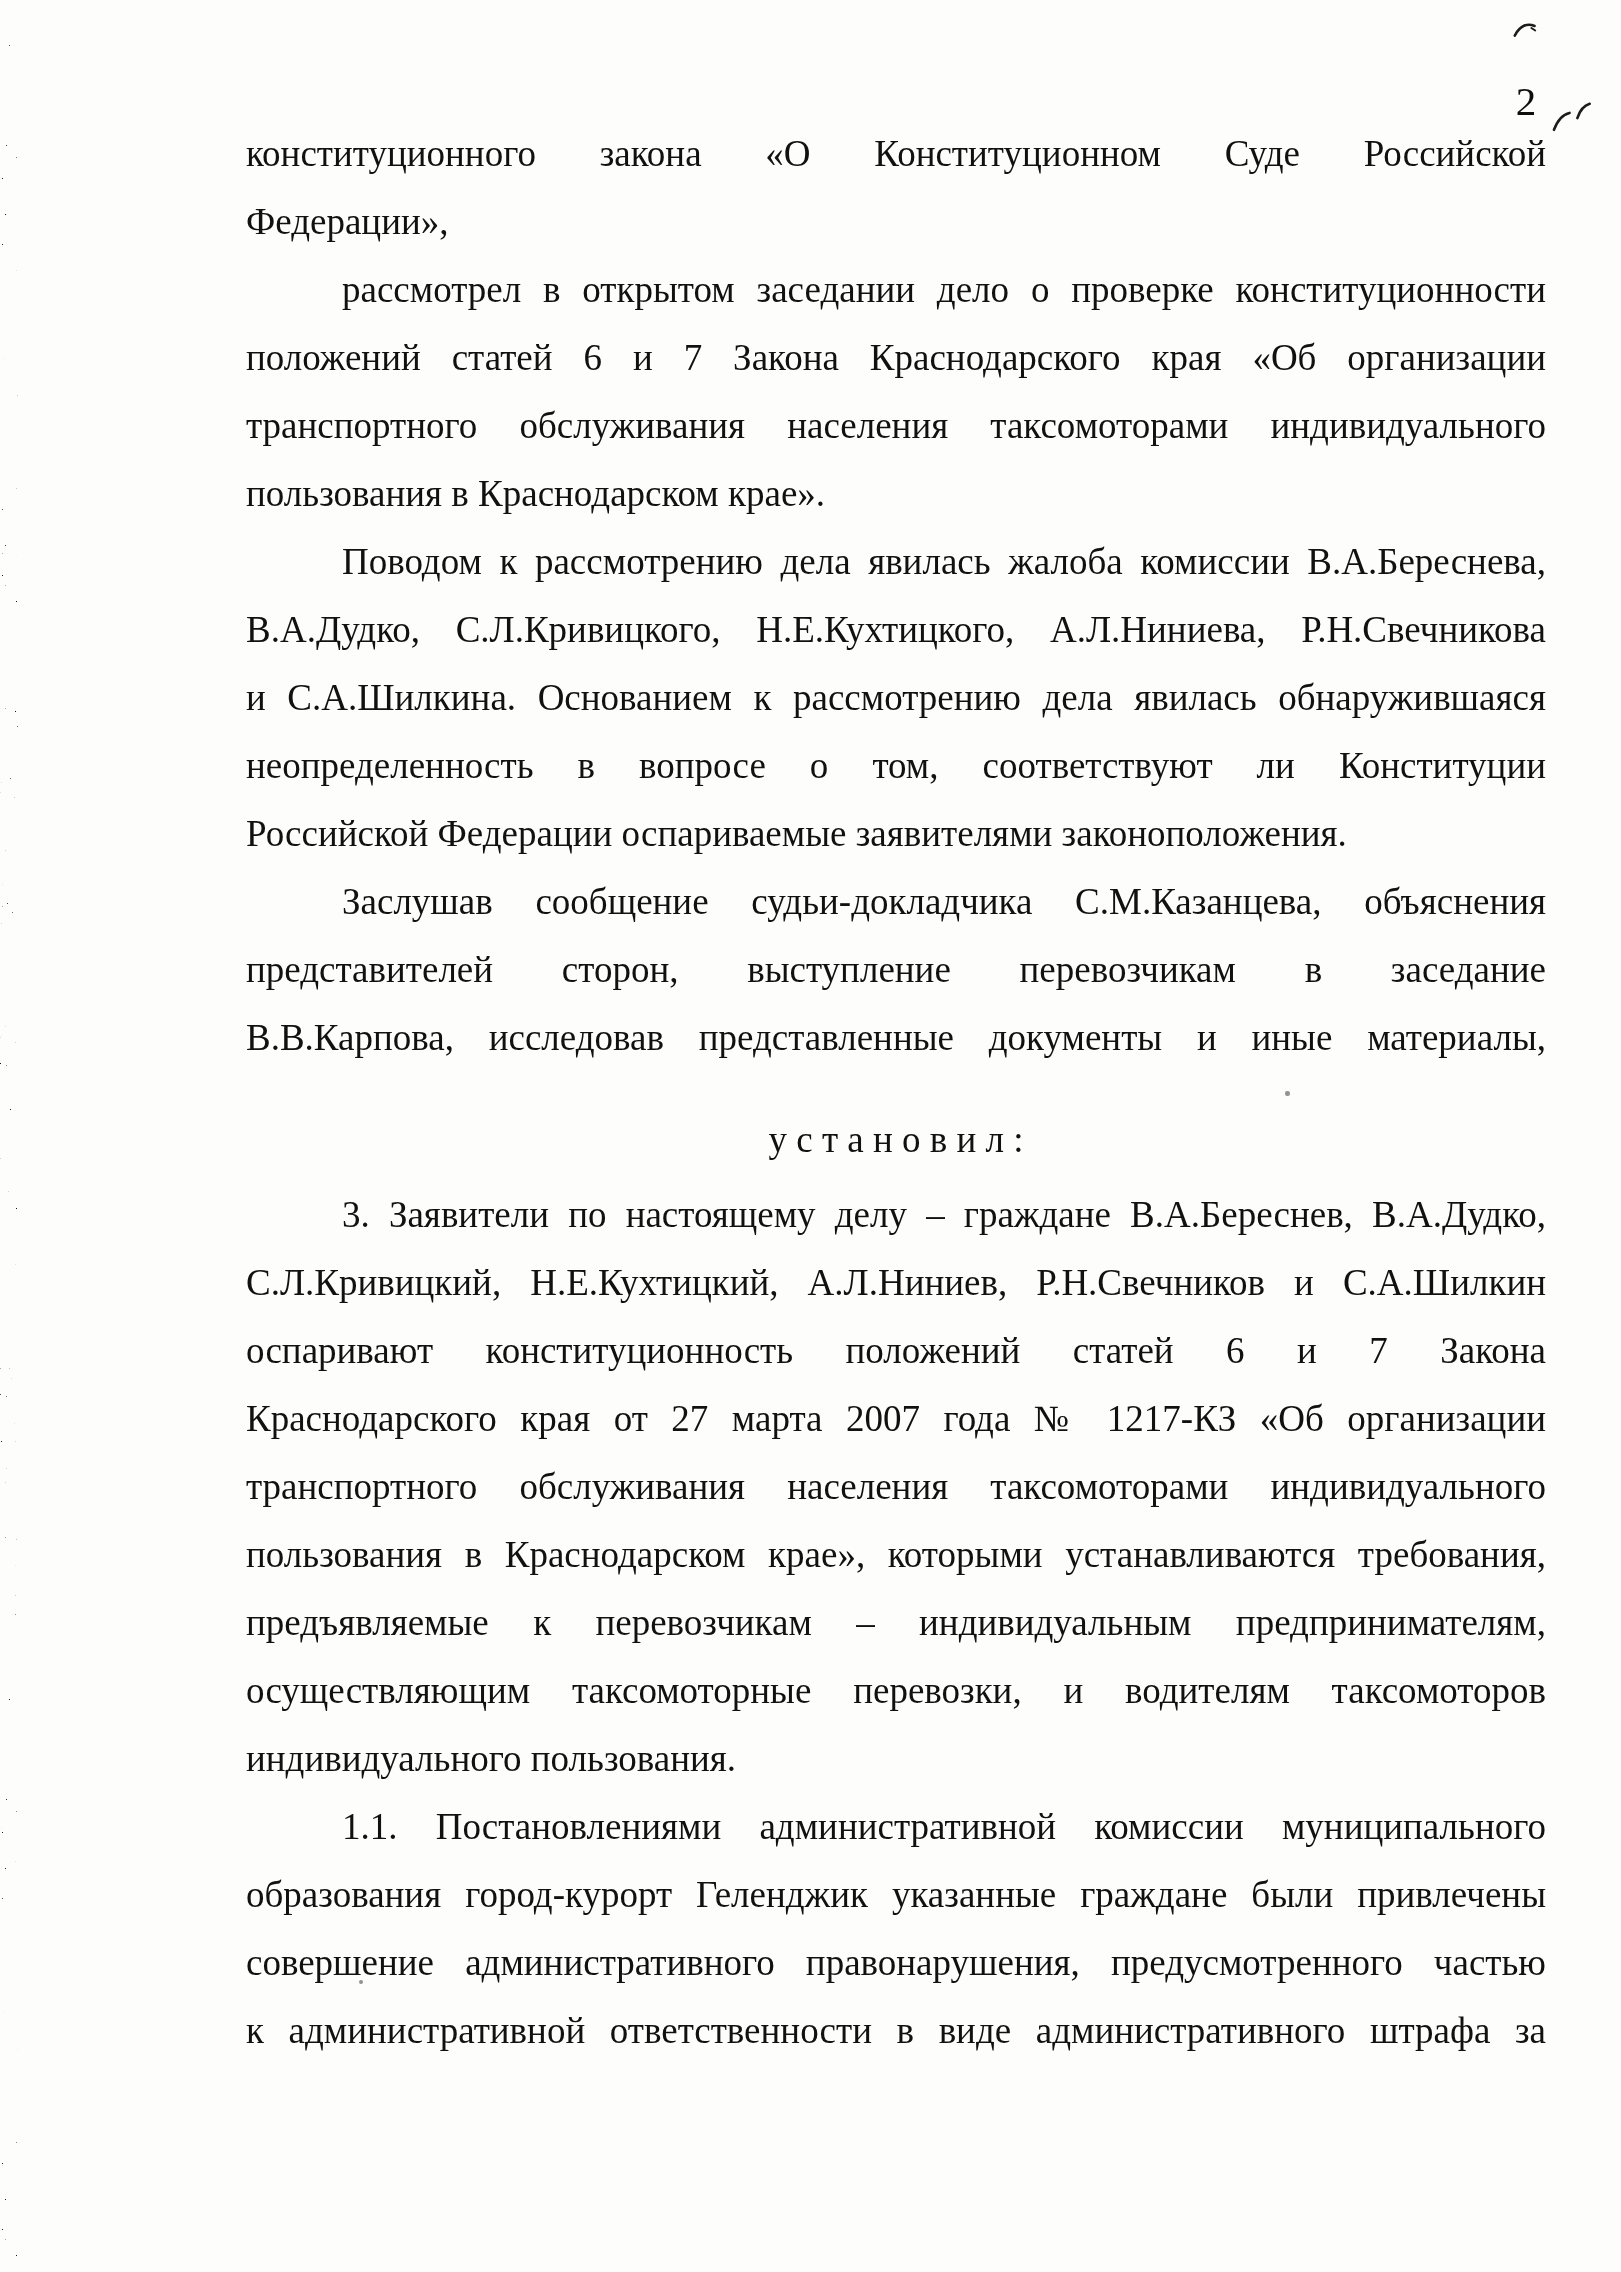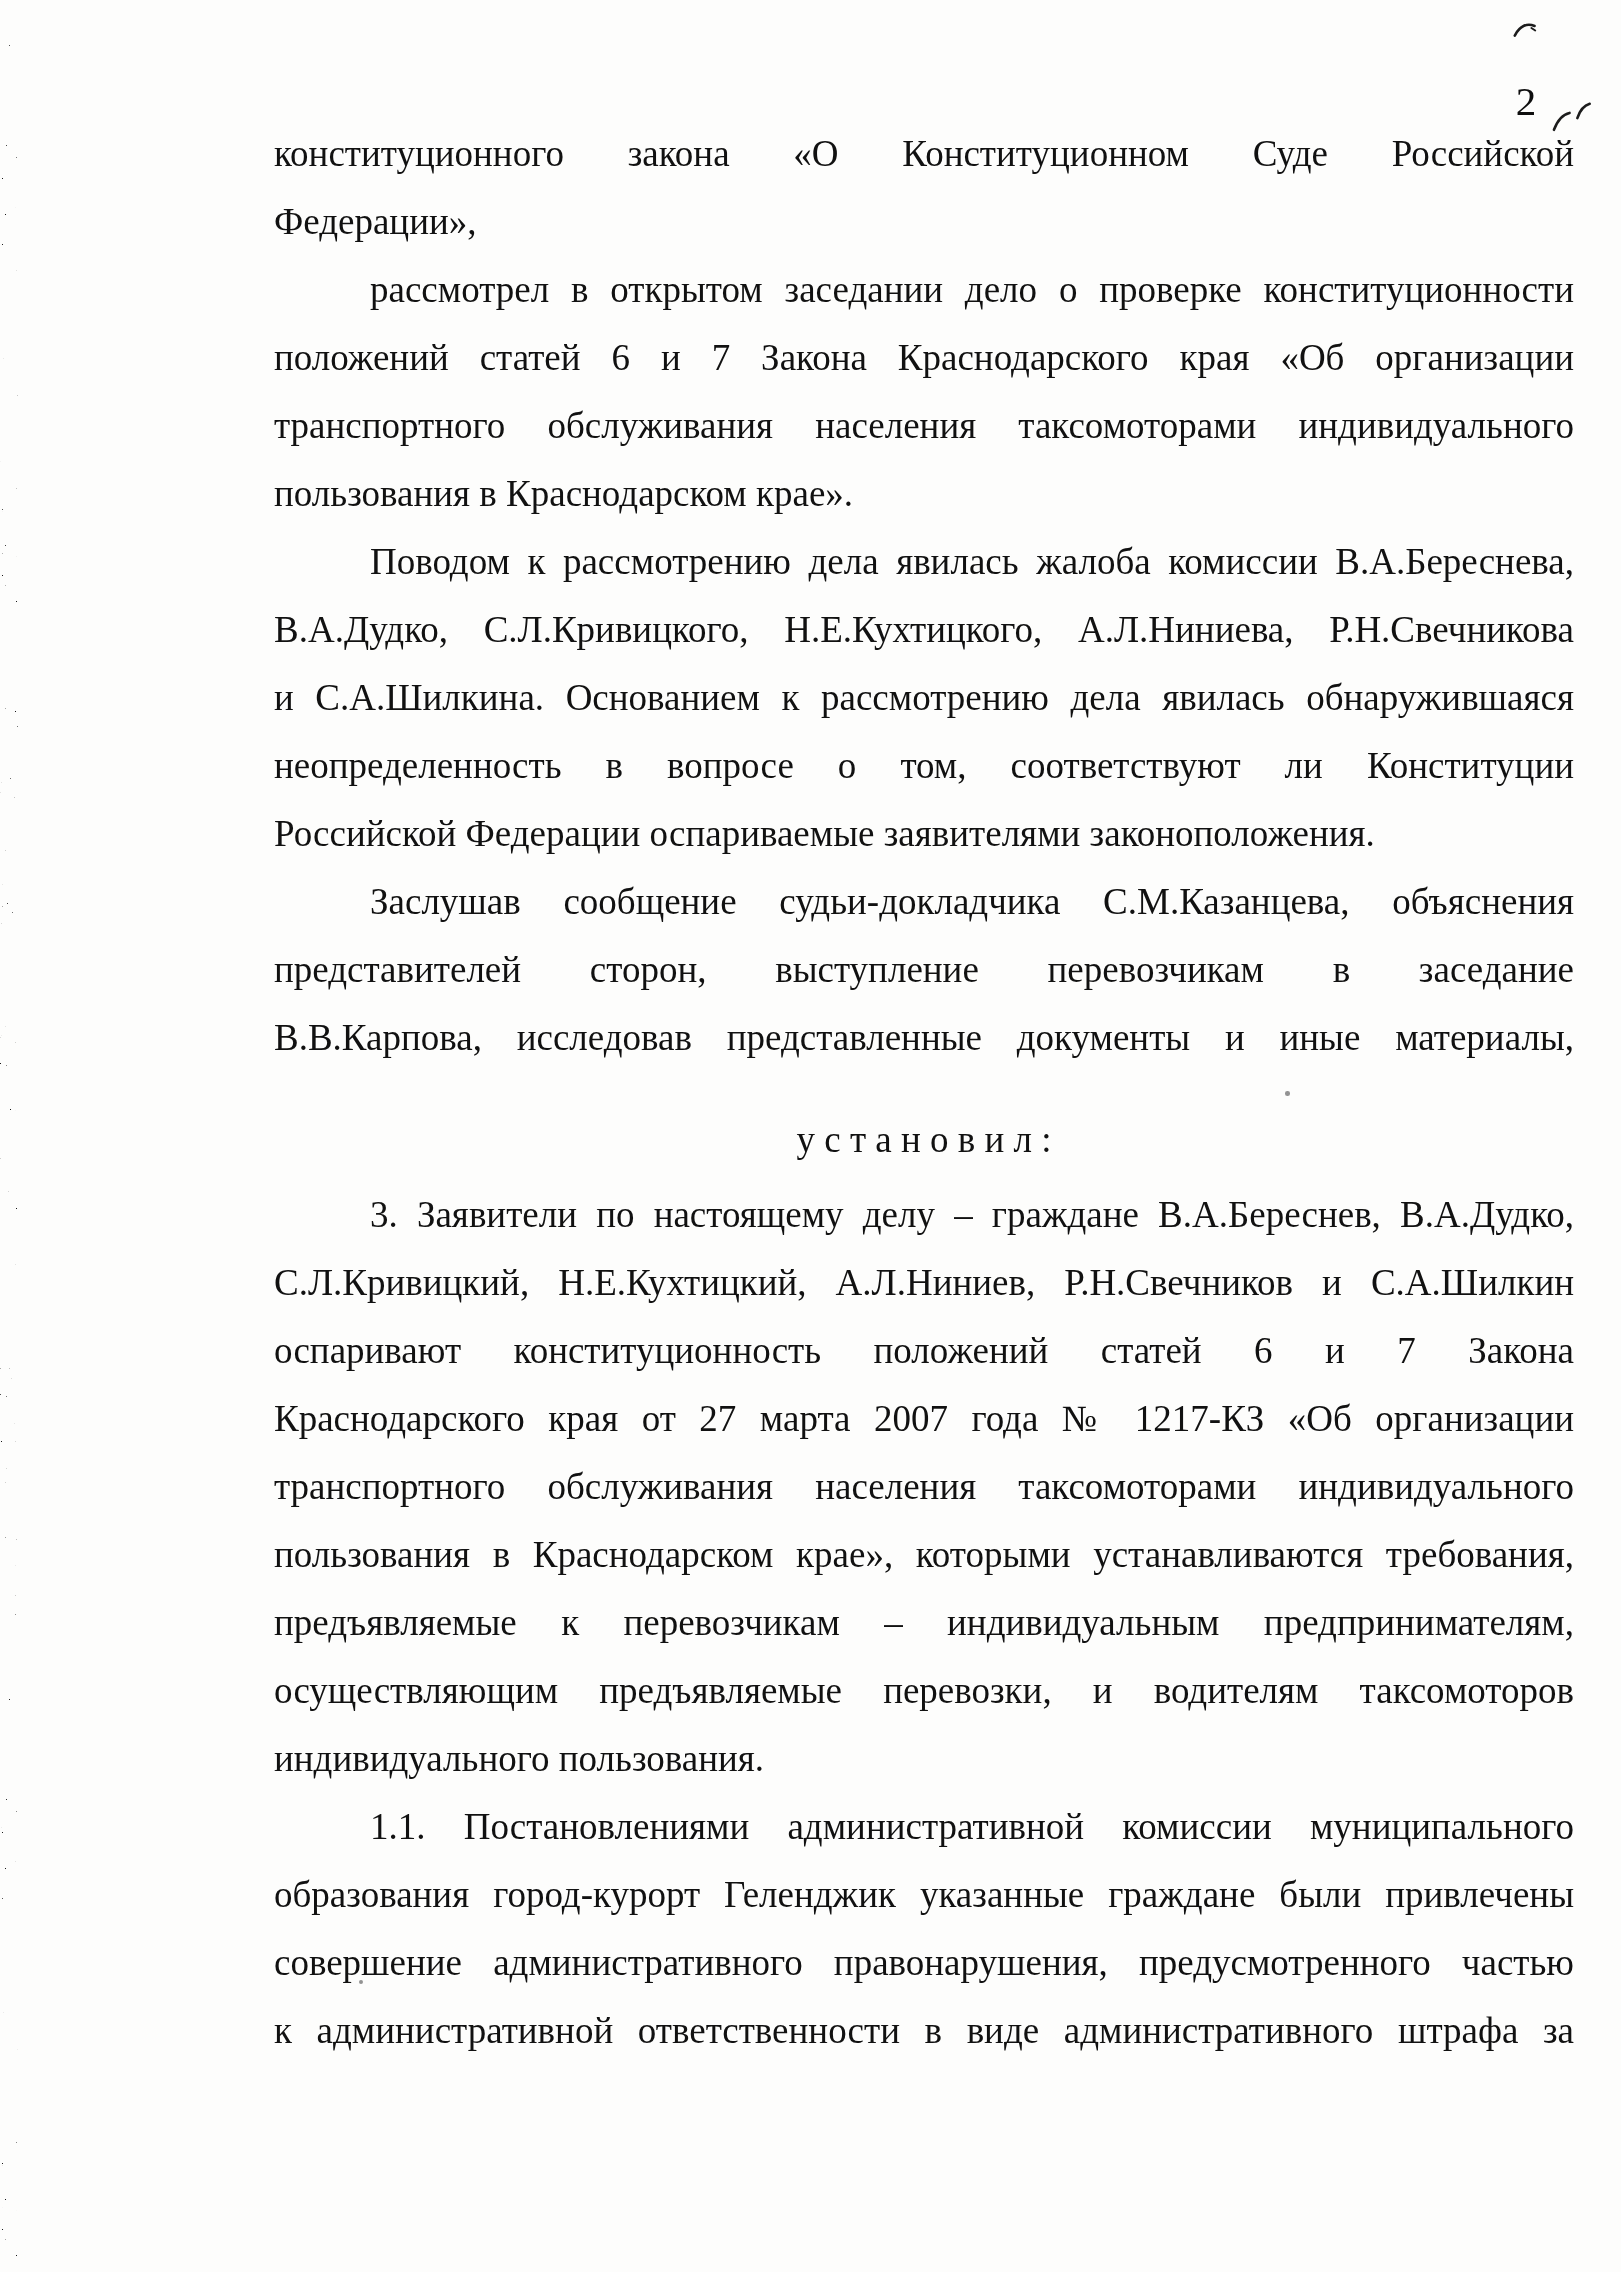--- a/index.html
+++ b/index.html
@@ -54,21 +54,20 @@
   .speck-1 { left: 1285px; top: 1091px; }
   .speck-2 { left: 359px;  top: 1980px; width: 3.9px; height: 3.9px; }
   
   .text {
     position: absolute;
     left: 246px;
     top: 120px;
     width: 1300px;
     font-size: 37px;
     line-height: 68px;
-    margin-left: 28px;
   }
   .ln {
     min-height: 68px;
     text-align: right;
     text-align-last: left;
   }
   .j {
     text-align: justify;
     text-align-last: justify;
   }
@@ -140,21 +139,21 @@
     <div class="ln j">представителей сторон, выступление перевозчикам в заседание</div>
     <div class="ln j">В.В.Карпова, исследовав представленные документы и иные материалы,</div>
     <div class="ln heading">у с т а н о в и л :</div>
     <div class="ln j ind">3. Заявители по настоящему делу – граждане В.А.Береснев, В.А.Дудко,</div>
     <div class="ln j">С.Л.Кривицкий, Н.Е.Кухтицкий, А.Л.Ниниев, Р.Н.Свечников и С.А.Шилкин</div>
     <div class="ln j">оспаривают конституционность положений статей 6 и 7 Закона</div>
     <div class="ln j">Краснодарского края от 27 марта 2007 года № 1217-КЗ «Об организации</div>
     <div class="ln j">транспортного обслуживания населения таксомоторами индивидуального</div>
     <div class="ln j">пользования в Краснодарском крае», которыми устанавливаются требования,</div>
     <div class="ln j">предъявляемые к перевозчикам – индивидуальным предпринимателям,</div>
-    <div class="ln j">осуществляющим предъявляемые перевозки, и водителям таксомоторов</div>
+    <div class="ln j">осуществляющим таксомоторные перевозки, и водителям таксомоторов</div>
     <div class="ln">индивидуального пользования.</div>
     <div class="ln j ind">1.1. Постановлениями административной комиссии муниципального</div>
     <div class="ln j">образования город-курорт Геленджик указанные граждане были привлечены</div>
     <div class="ln j">совершение административного правонарушения, предусмотренного частью</div>
     <div class="ln j">к административной ответственности в виде административного штрафа за</div>
   </div>
 </div>
 
 
 </body></html>

